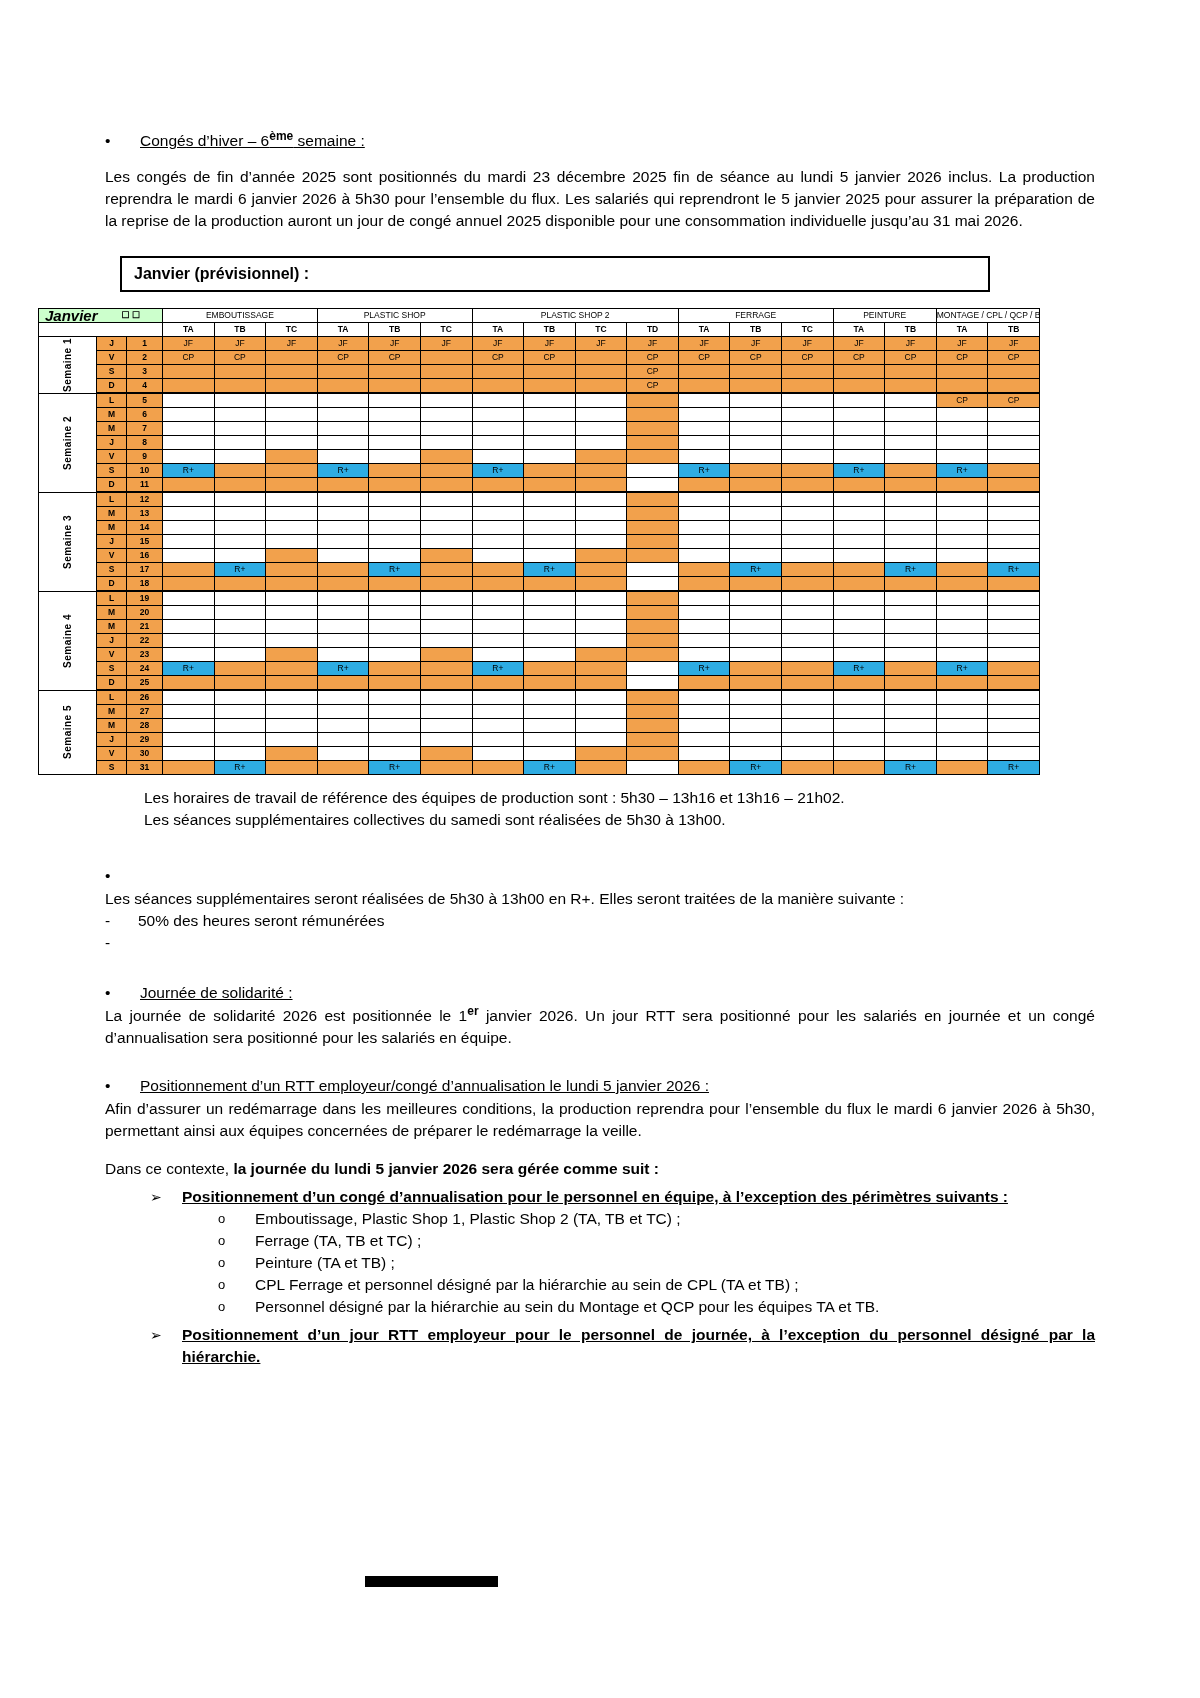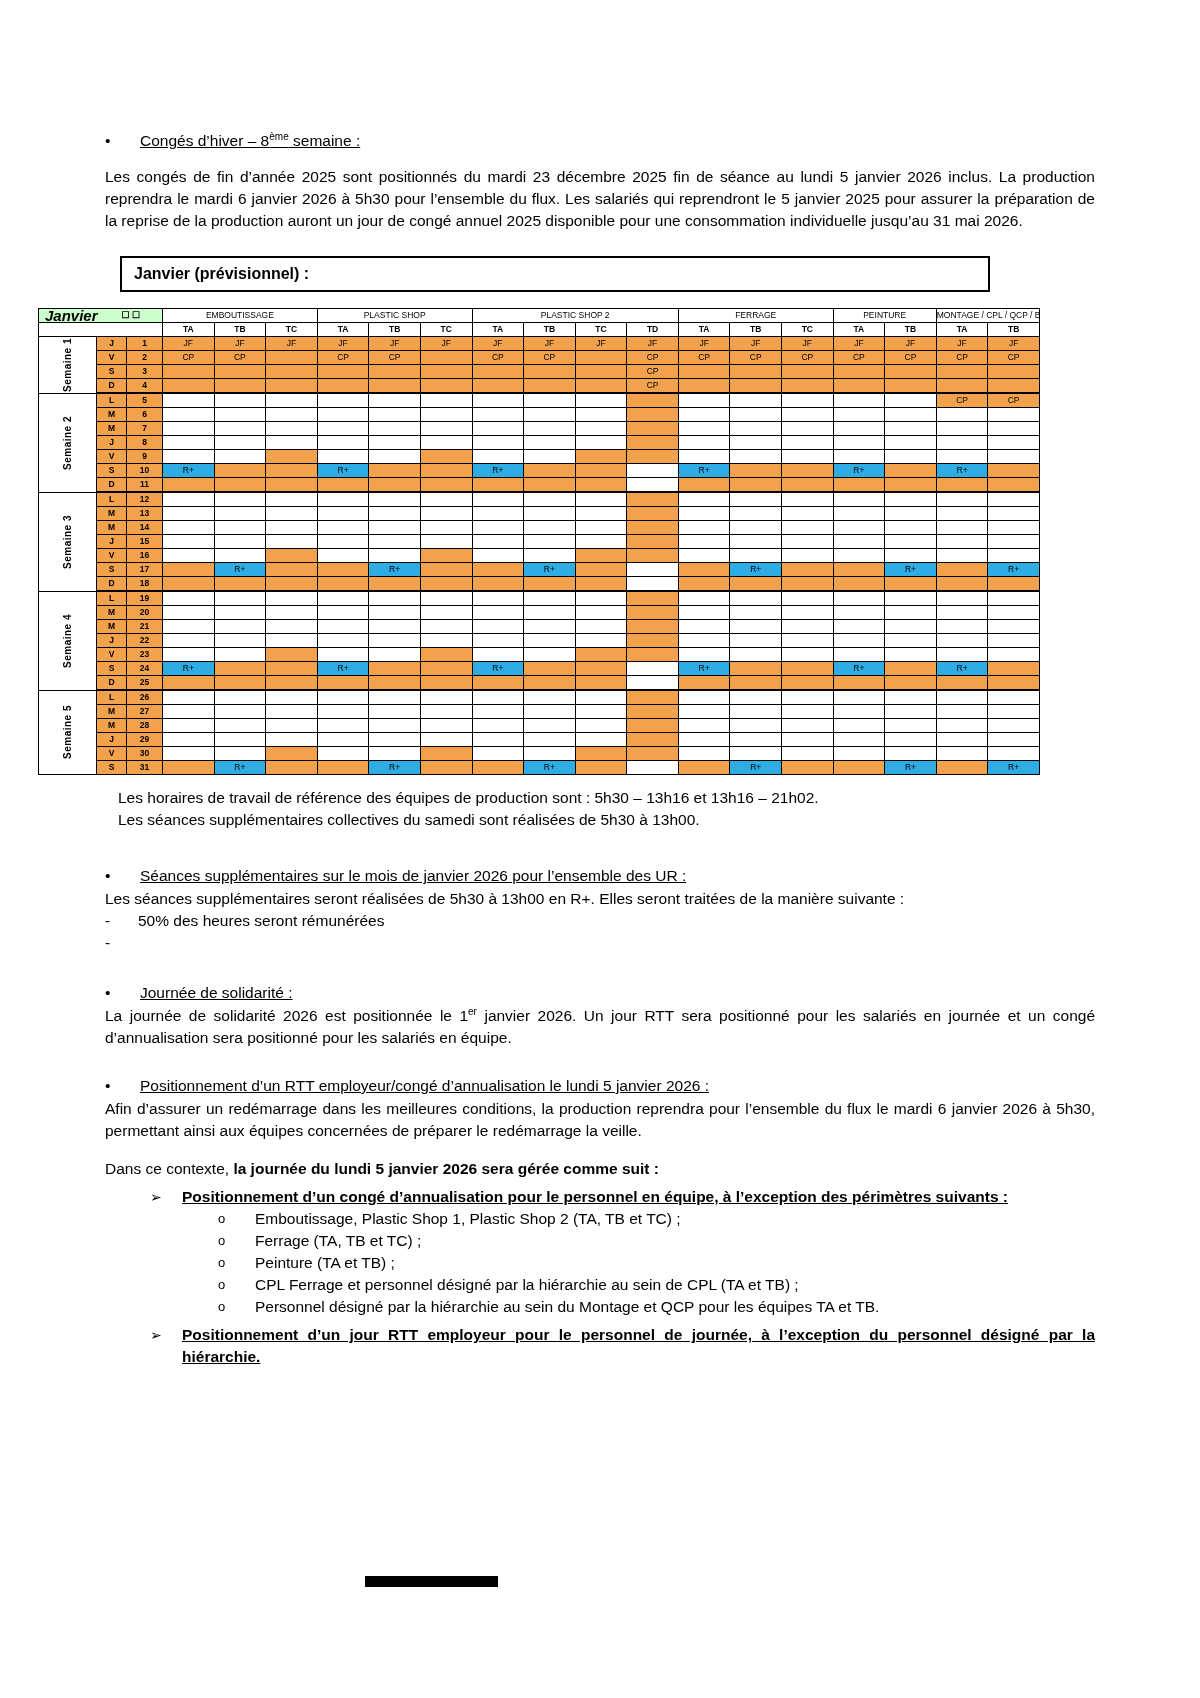--- a/index.html
+++ b/index.html
@@ -7,21 +7,21 @@
     position:relative; width:1200px; height:1698px; background:#fff;
     font-family:"Liberation Sans", sans-serif; color:#000; overflow:hidden;
   }
   .text-col { margin:0 105px; font-size:15.5px; line-height:22px; }
   .first { padding-top:130px; }
 
   
   .bullet-line { display:flex; align-items:baseline; }
   .marker { width:35px; flex:0 0 35px; text-align:left; }
   .h-underline { text-decoration:underline; }
-  .sup { font-size:10px; vertical-align:super; line-height:0; }
+  .sup { font-size:12px; vertical-align:super; line-height:0;font-weight:bold; }
 
   p { margin:14px 0 0 0; }
   .just { text-align:justify; }
 
   .box-title {
     margin:24px 0 0 15px; width:842px; border:2px solid #000;
     padding:5px 12px; font-weight:bold; font-size:16px;
   }
 
   
@@ -42,21 +42,21 @@
   .week-label-text {
     writing-mode:vertical-rl; transform:rotate(180deg); margin:0 auto;
     font-weight:bold; font-size:10px; letter-spacing:.5px;
   }
   td.dow-cell, td.num-cell { background:var(--c-off,#F2A14C); font-weight:bold; }
   td.day-cell.off   { background:var(--c-off,#F2A14C); }
   td.day-cell.work  { background:var(--c-work,#ffffff); }
   td.day-cell.rplus { background:var(--c-rplus,#2EACE3); }
   tr.week-end td { border-bottom-width:2px; }
 
-  .notes { margin:12px 0 0 13px; }
+  .notes { margin:12px 0 0 39px; }
   .note { line-height:22px; }
 
   .sec-h2 { margin-top:34px; }
   .sec-h3 { margin-top:28px; }
   .sec-h4 { margin-top:26px; }
 
   .dash-item { display:flex; margin:0; }
   .dash-marker { width:33px; flex:0 0 33px; }
 
   .p-run { margin-top:1px; }
@@ -74,21 +74,21 @@
 </style>
 </head>
 <body>
 
 <div class="page">
 
   <div class="text-col first">
 
     <div class="bullet-line">
       <span class="marker">•</span>
-      <span class="h-underline"><span>Congés d’hiver – 8</span><span class="sup">ème</span><span> semaine :</span></span>
+      <span class="h-underline"><span>Congés d’hiver – 6</span><span class="sup">ème</span><span> semaine :</span></span>
     </div>
 
     <p class="just">Les congés de fin d’année 2025 sont positionnés du mardi 23 décembre 2025 fin de séance au lundi 5 janvier 2026 inclus. La production reprendra le mardi 6 janvier 2026 à 5h30 pour l’ensemble du flux. Les salariés qui reprendront le 5 janvier 2025 pour assurer la préparation de la reprise de la production auront un jour de congé annuel 2025 disponible pour une consommation individuelle jusqu’au 31 mai 2026.</p>
 
     <div class="box-title">
       <span>Janvier (prévisionnel) :</span>
     </div>
   </div>
 
   <div class="cal-wrap">
@@ -824,21 +824,20 @@
 
   <div class="text-col">
 
     <div class="notes">
       <div class="note">Les horaires de travail de référence des équipes de production sont : 5h30 – 13h16 et 13h16 – 21h02.</div>
       <div class="note">Les séances supplémentaires collectives du samedi sont réalisées de 5h30 à 13h00.</div>
     </div>
 
     <div class="bullet-line sec-h2">
       <span class="marker">•</span>
-      <span class="h-underline">Séances supplémentaires sur le mois de janvier 2026 pour l’ensemble des UR :</span>
     </div>
 
     <p class="just p-run">Les séances supplémentaires seront réalisées de 5h30 à 13h00 en R+. Elles seront traitées de la manière suivante :</p>
 
     <div class="dash-item">
       <span class="dash-marker">-</span>
       <span>50% des heures seront rémunérées</span>
     </div>
     <div class="dash-item">
       <span class="dash-marker">-</span>

